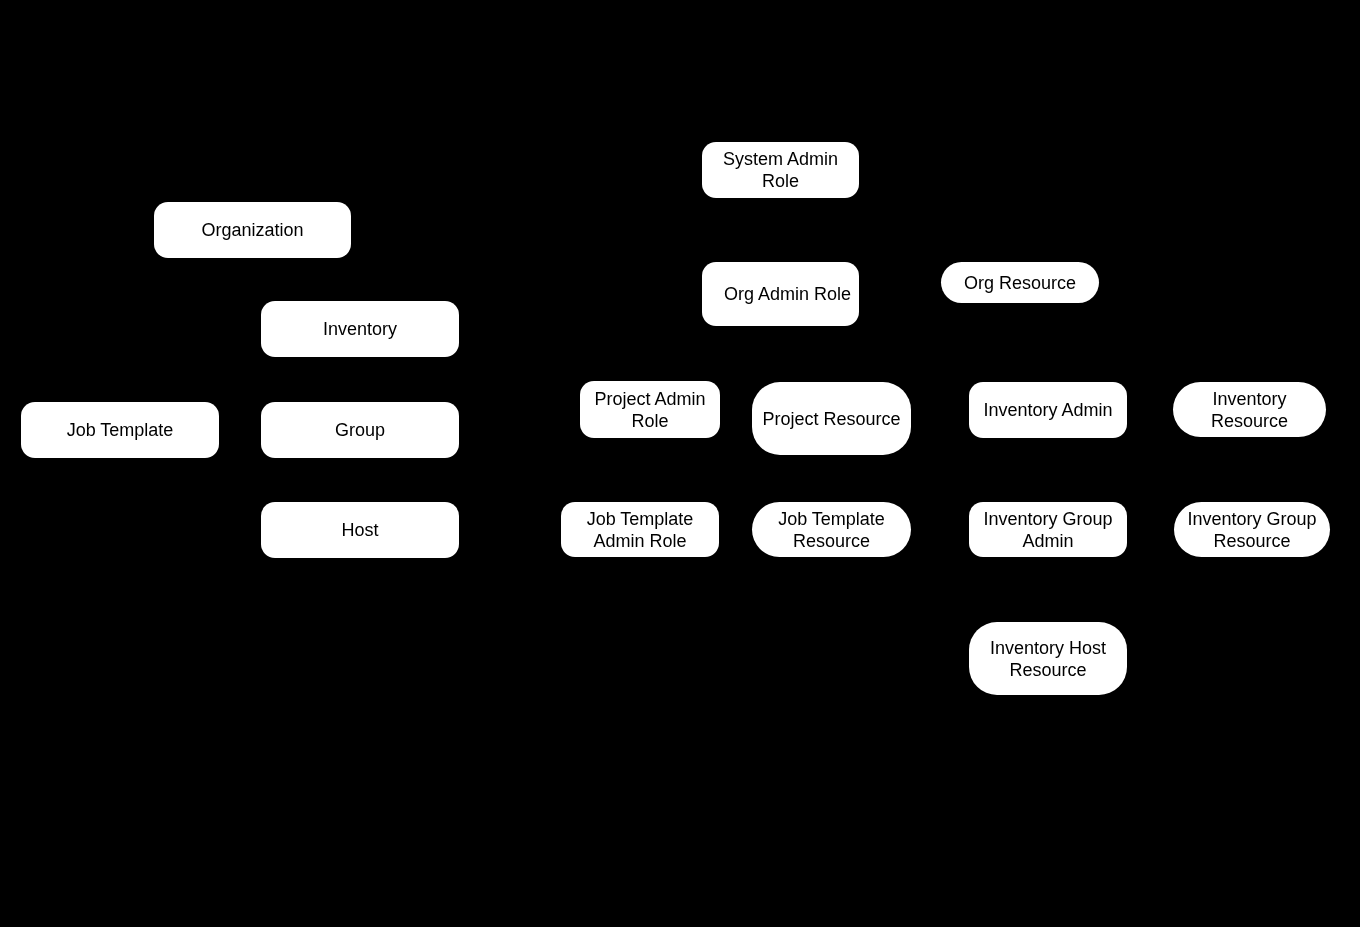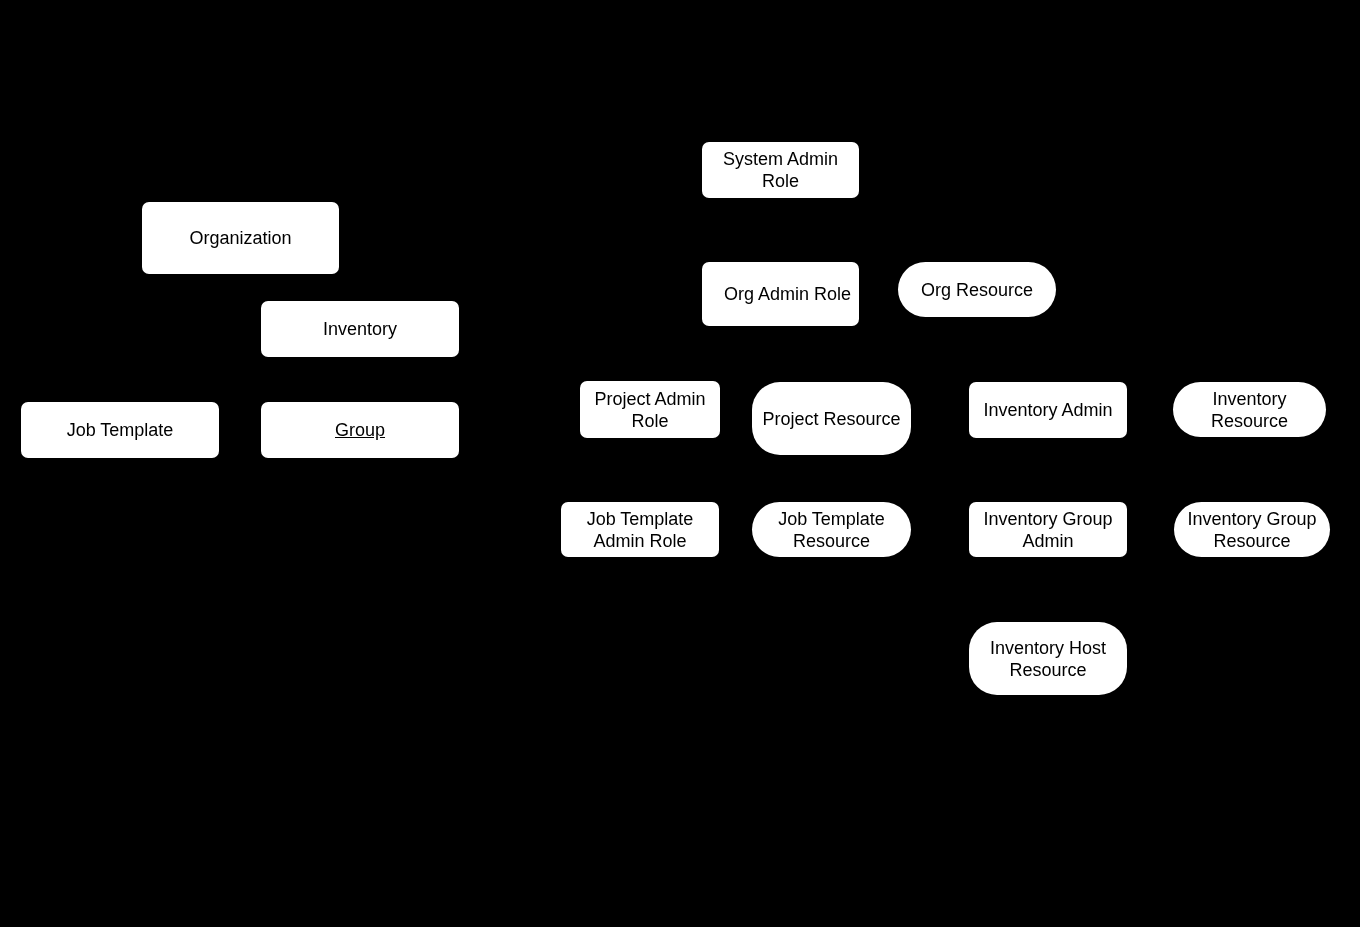--- a/index.html
+++ b/index.html
@@ -22,47 +22,48 @@
     display: flex;
     align-items: center;
     justify-content: center;
     text-align: center;
     font-size: 18px;
     line-height: 22px;
     white-space: pre-line;
     box-sizing: border-box;
   }
   .node.rect {
-    border-radius: 7px;
+    border-radius: 14px;
   }
   .node.pill {
     border-radius: 28px;
   }
 </style>
 </head>
 <body>
 
 <div id="canvas">
 
-  <div class="node rect" style="left:142px; top:202px; width:197px; height:72px;">Organization</div>
+  <div class="node rect" style="left:154px; top:202px; width:197px; height:56px;">Organization</div>
 
 
   <div class="node rect" style="left:261px; top:301px; width:198px; height:56px;">Inventory</div>
 
   <div class="node rect" style="left:21px; top:402px; width:198px; height:56px;">Job Template</div>
 
-  <div class="node rect" style="left:261px; top:402px; width:198px; height:56px;text-decoration:underline;">Group</div>
+  <div class="node rect" style="left:261px; top:402px; width:198px; height:56px;">Group</div>
 
+  <div class="node rect" style="left:261px; top:502px; width:198px; height:56px;">Host</div>
 
   <div class="node rect" style="left:702px; top:142px; width:157px; height:56px;">System Admin
 Role</div>
 
   <div class="node rect" style="left:702px; top:262px; width:157px; height:64px;padding-left:14px;">Org Admin Role</div>
 
-  <div class="node pill" style="left:898px; top:262px; width:158px; height:55px;">Org Resource</div>
+  <div class="node pill" style="left:941px; top:262px; width:158px; height:41px;">Org Resource</div>
 
   <div class="node rect" style="left:580px; top:381px; width:140px; height:57px;">Project Admin
 Role</div>
 
   <div class="node pill" style="left:752px; top:382px; width:159px; height:73px;">Project Resource</div>
 
   <div class="node rect" style="left:969px; top:382px; width:158px; height:56px;text-align:center;">Inventory Admin</div>
 
   <div class="node pill" style="left:1173px; top:382px; width:153px; height:55px;">Inventory
 Resource</div>

